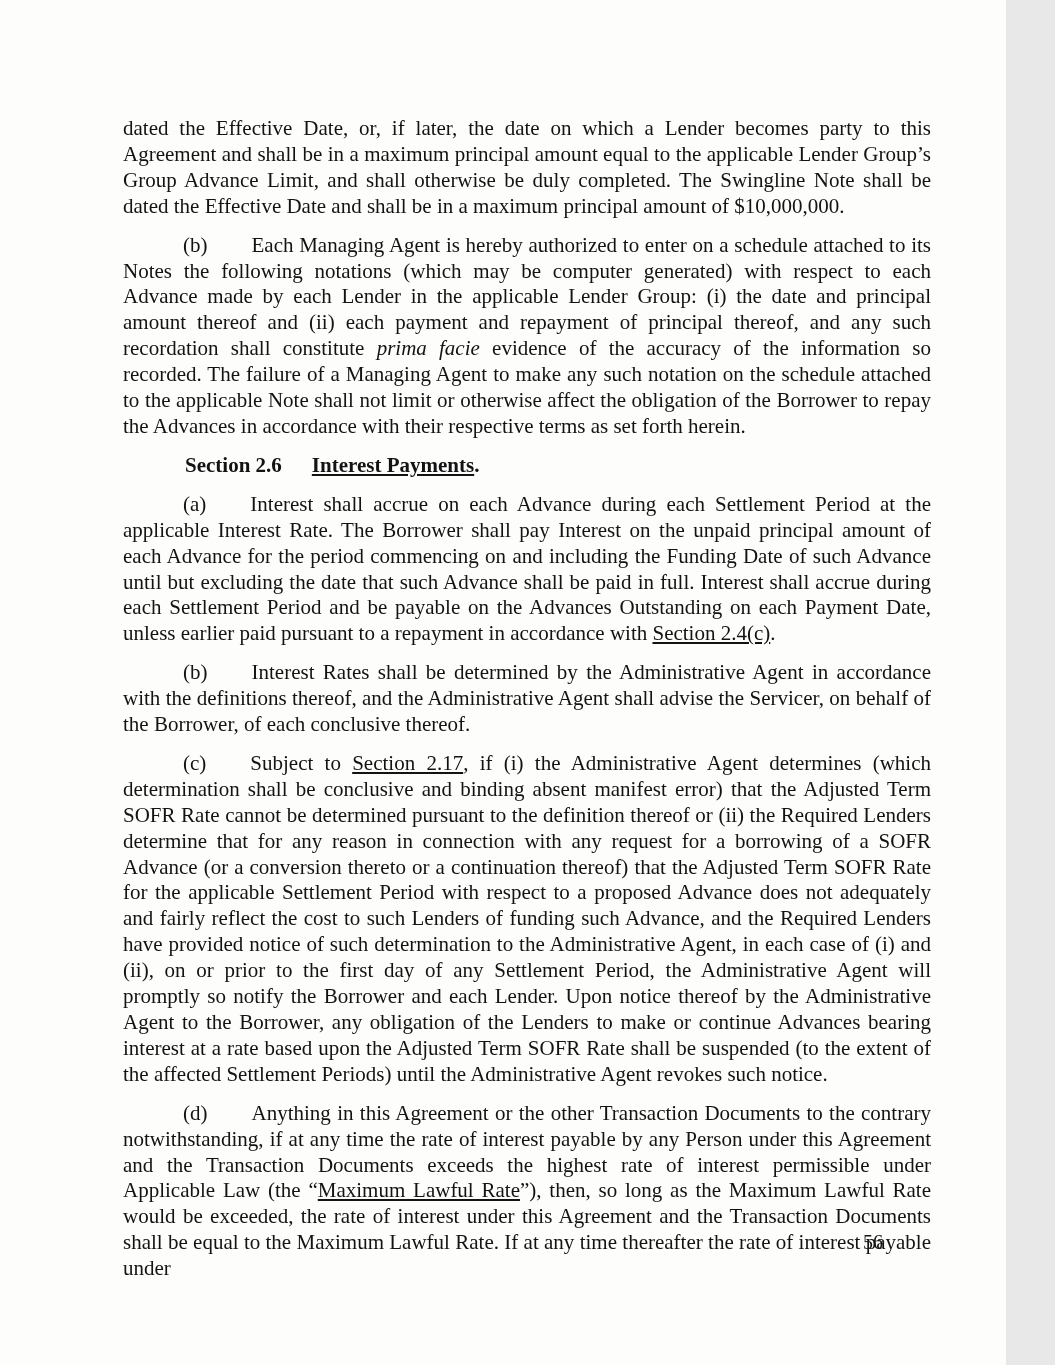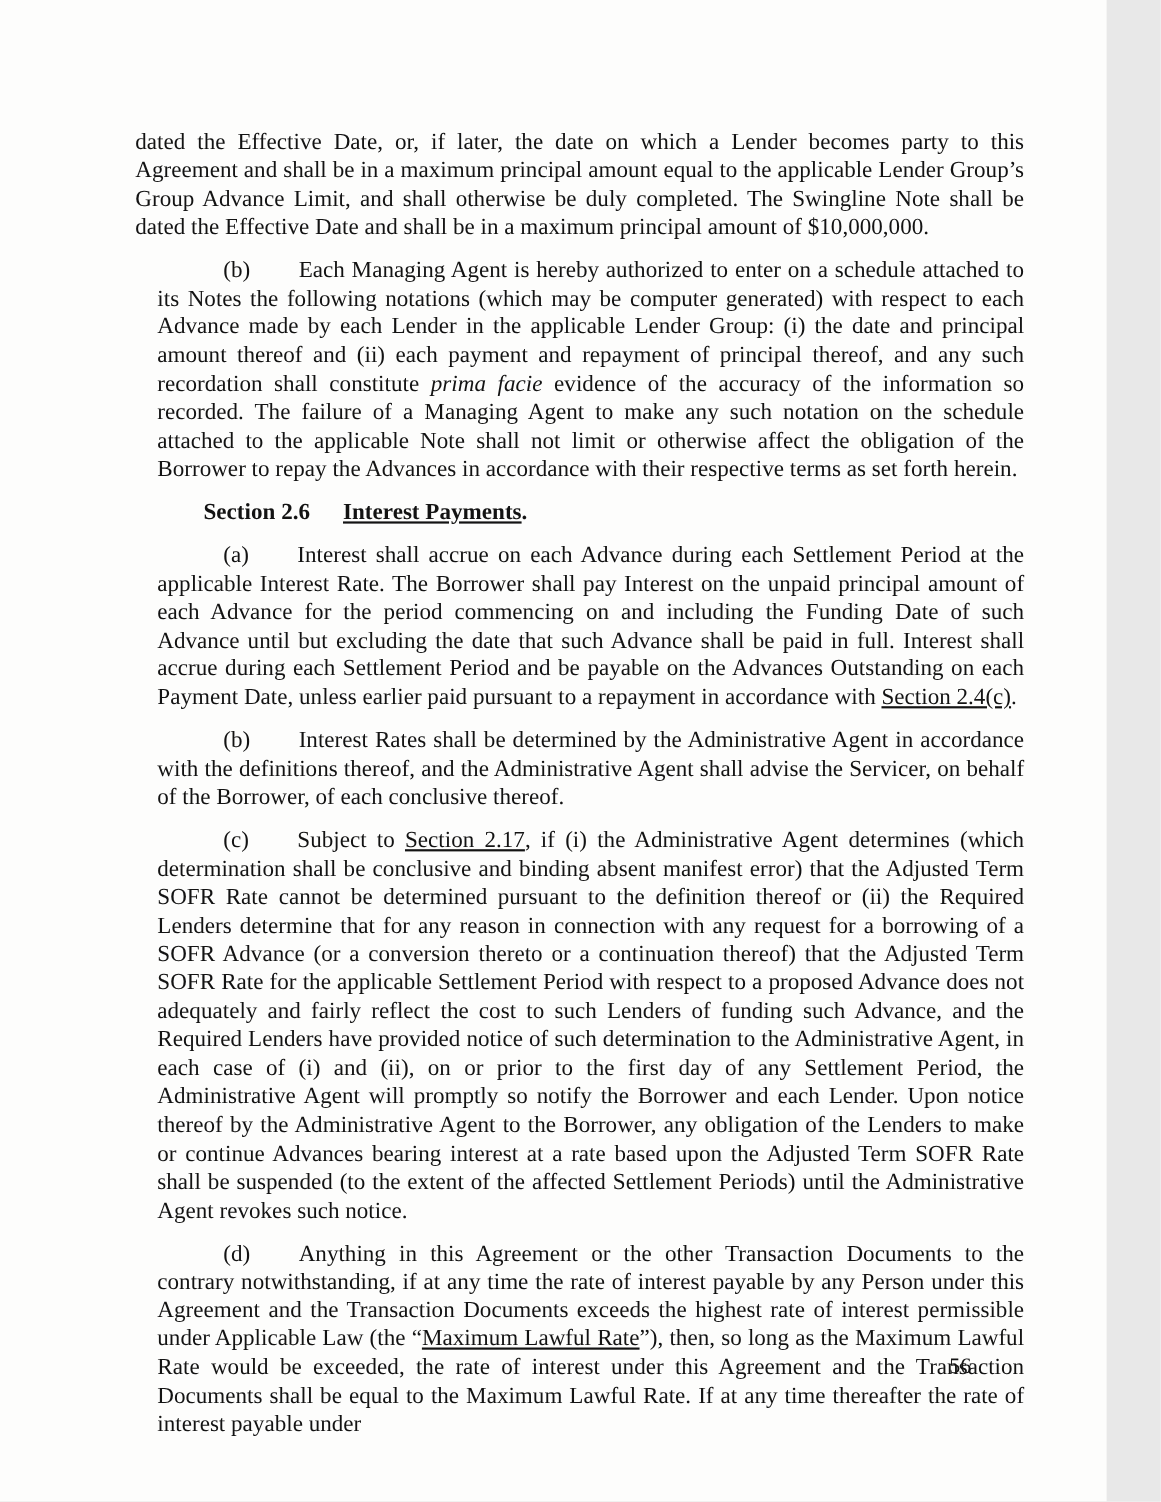--- a/index.html
+++ b/index.html
@@ -23,21 +23,20 @@
     width: 808px;
     font-size: 21px;
     line-height: 25.9px;
     text-align: justify;
   }
   .para {
     margin: 0 0 13px 0;
   }
   .para.indent {
     text-indent: 60px;
-    margin-left: 20px;
   }
   .heading {
     text-indent: 62px;
   }
   .bold { font-weight: bold; }
   .italic { font-style: italic; }
   .underline { text-decoration: underline; }
   .tab-spacer {
     display: inline-block;
     height: 1px;

